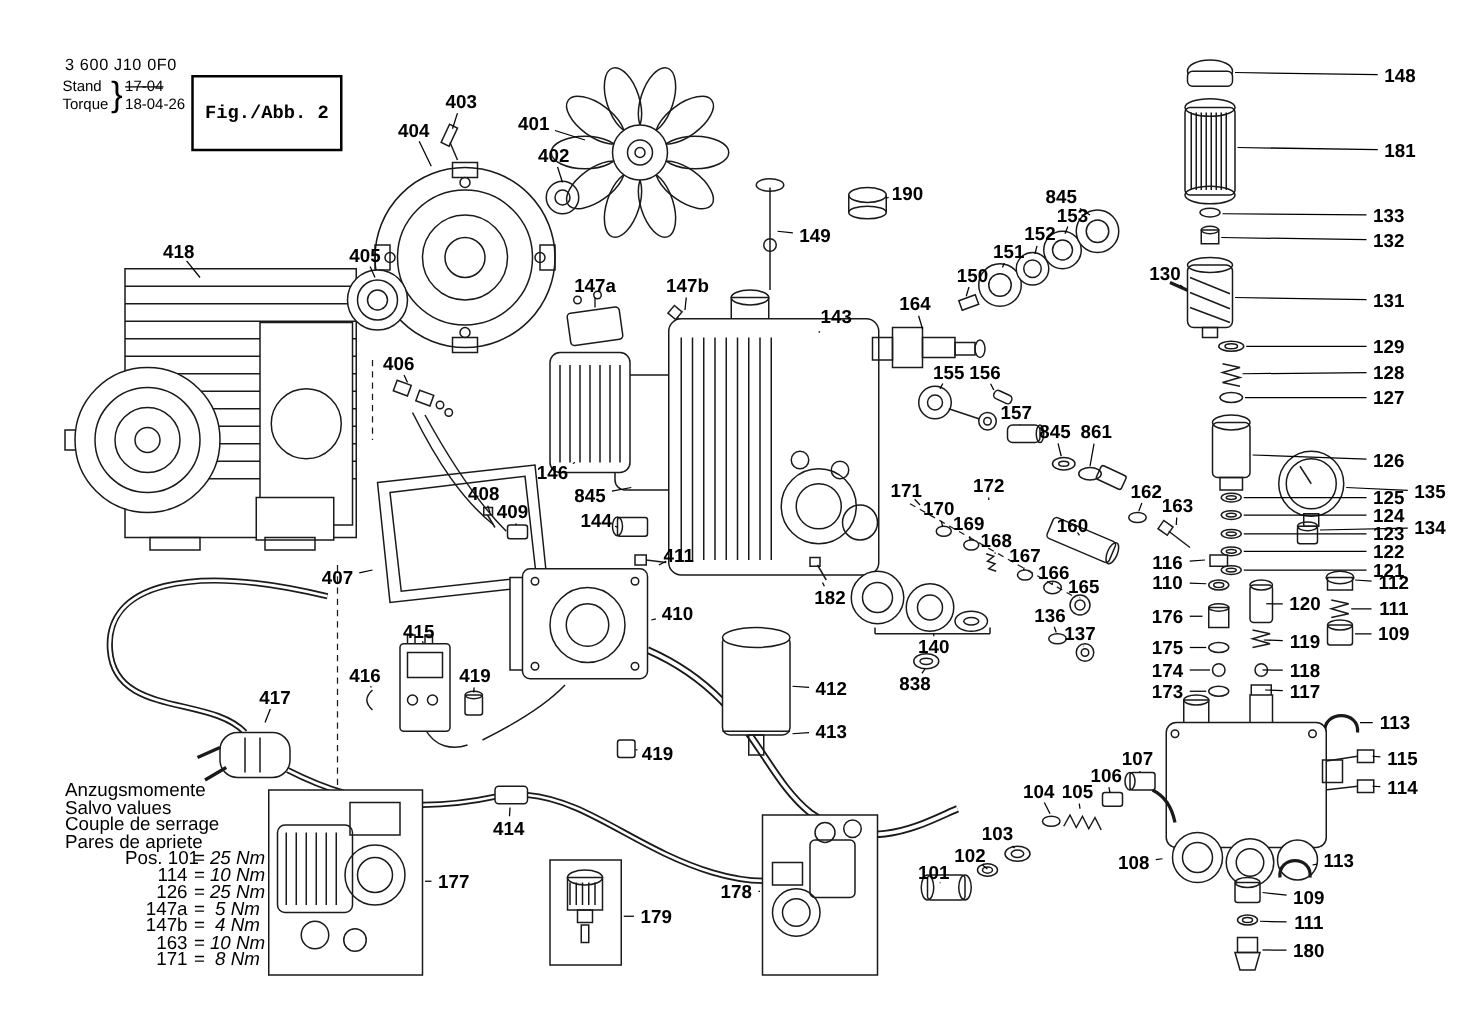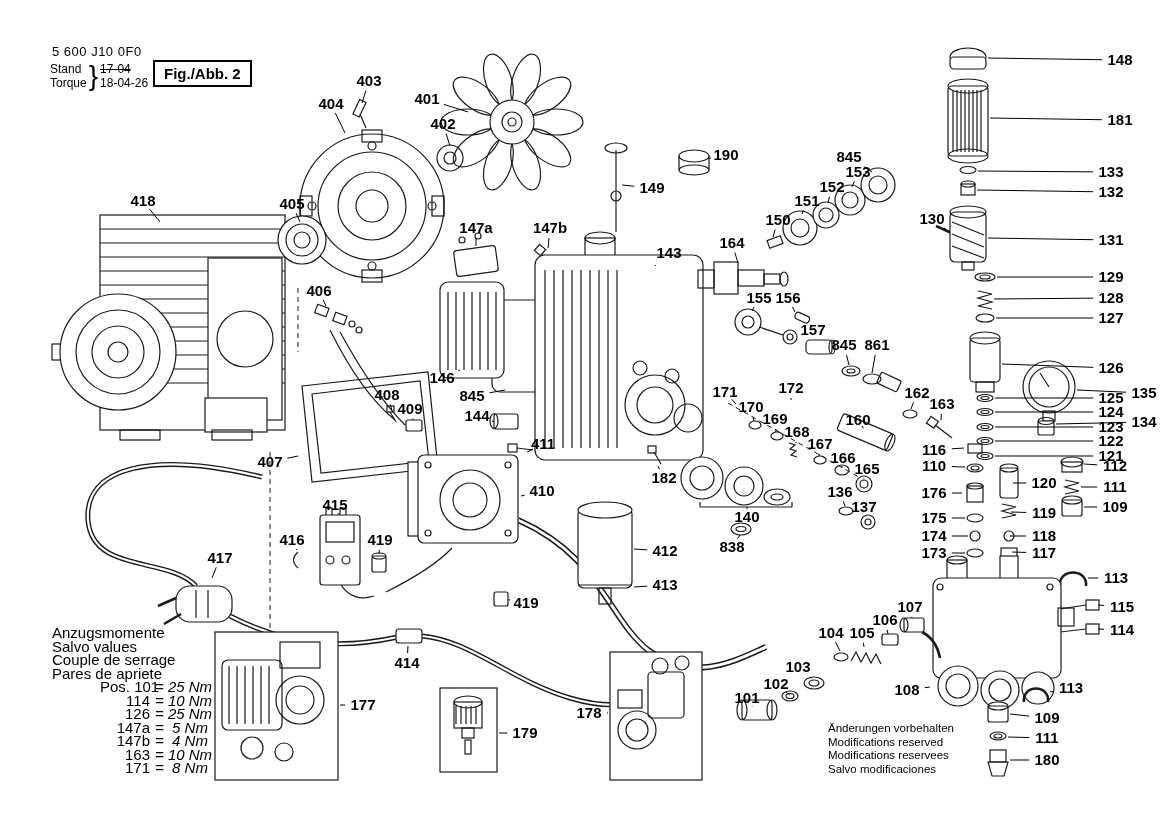--- a/index.html
+++ b/index.html
@@ -5,21 +5,21 @@
   html,body{margin:0;padding:0;background:#fff;}
   .page{position:relative;width:1169px;height:826px;background:#fff;overflow:hidden;
         font-family:"Liberation Sans",sans-serif;color:#000;}
   .abs{position:absolute;}
   .part-number{left:52px;top:44px;font-size:13px;letter-spacing:.5px;}
   .issue-block{left:50px;top:62px;display:flex;align-items:center;font-size:12px;}
   .issue-col span{display:block;line-height:14px;}
   .brace{font-size:28px;font-weight:400;margin:0 2px;line-height:28px;}
   .dates-col span{display:block;line-height:14px;}
   .struck{text-decoration:line-through;}
-  .fig-box{left:153px;top:60px;border:2px solid #000;padding:3px 9px;font-size:15px;font-weight:bold;background:#fff;}
+  .fig-box{left:153px;top:60px;border:2px solid #000;padding:20px 9px;font-size:15px;font-weight:bold;background:#fff;font-family:Liberation Mono, monospace;}
   .torque{left:52px;top:626px;font-size:15px;line-height:13.5px;}
   .t-title{white-space:pre;}
   .t-row{display:flex;margin-left:48px;}
   .t-pos{width:50px;text-align:right;white-space:pre;}
   .t-nm{white-space:pre;margin-left:5px;font-style:italic;}
   .footer-notes{left:828px;top:722px;font-size:11.5px;line-height:13.5px;}
   svg{position:absolute;left:0;top:0;}
   #drawing *{stroke:#1a1a1a;stroke-width:1.2;fill:none;}
   #drawing .fw{fill:#fff;}
   #drawing .th{stroke-width:2.6;}
@@ -602,21 +602,21 @@
         <text x="1047" y="718" dy="0.35em" text-anchor="middle" class="part-label">109</text>
         <text x="1047" y="738" dy="0.35em" text-anchor="middle" class="part-label">111</text>
         <text x="363" y="705" dy="0.35em" text-anchor="middle" class="part-label">177</text>
         <text x="525" y="733" dy="0.35em" text-anchor="middle" class="part-label">179</text>
         <text x="589" y="713" dy="0.35em" text-anchor="middle" class="part-label">178</text>
         <text x="1047" y="760" dy="0.35em" text-anchor="middle" class="part-label">180</text>
         <text x="732" y="547" dy="0.35em" text-anchor="middle" class="part-label">838</text>
       </g>
   </svg>
 
-  <div class="abs part-number">5 600 J10 0F0</div>
+  <div class="abs part-number">3 600 J10 0F0</div>
   <div class="abs issue-block">
     <div class="issue-col">
       <span>Stand</span>
       <span>Torque</span>
     </div>
     <span class="brace">}</span>
     <div class="dates-col">
       <span class="struck">17-04</span>
       <span>18-04-26</span>
     </div>
@@ -655,20 +655,14 @@
           <span class="t-pos">163</span>
           <span class="t-nm">= 10 Nm</span>
         </div>
         <div class="t-row">
           <span class="t-pos">171</span>
           <span class="t-nm">=  8 Nm</span>
         </div>
       </div>
   </div>
 
-  <div class="abs footer-notes">
-      <div>Änderungen vorbehalten</div>
-      <div>Modifications reserved</div>
-      <div>Modifications reservees</div>
-      <div>Salvo modificaciones</div>
-    </div>
 
 </div>
 
 </body></html>

